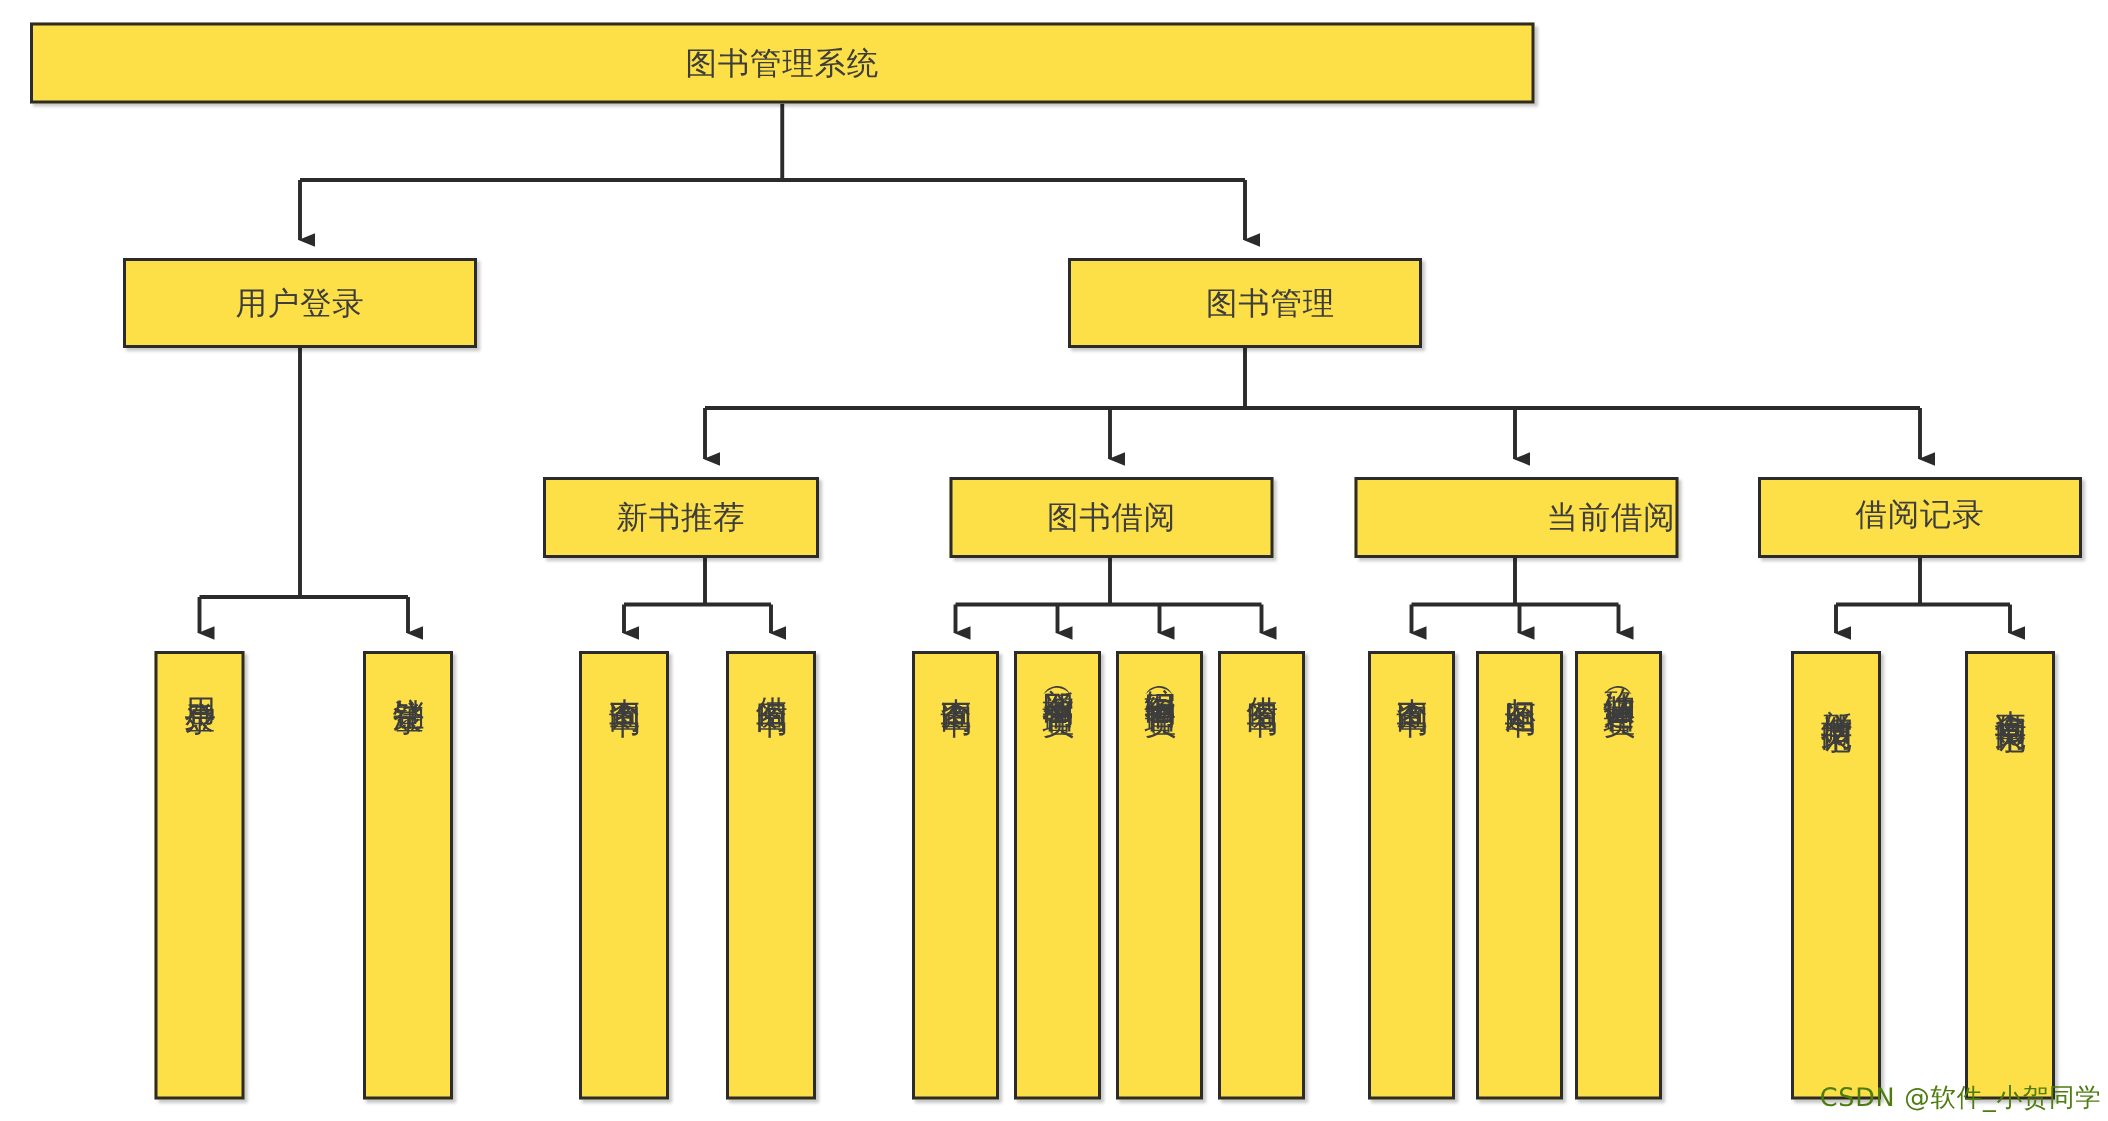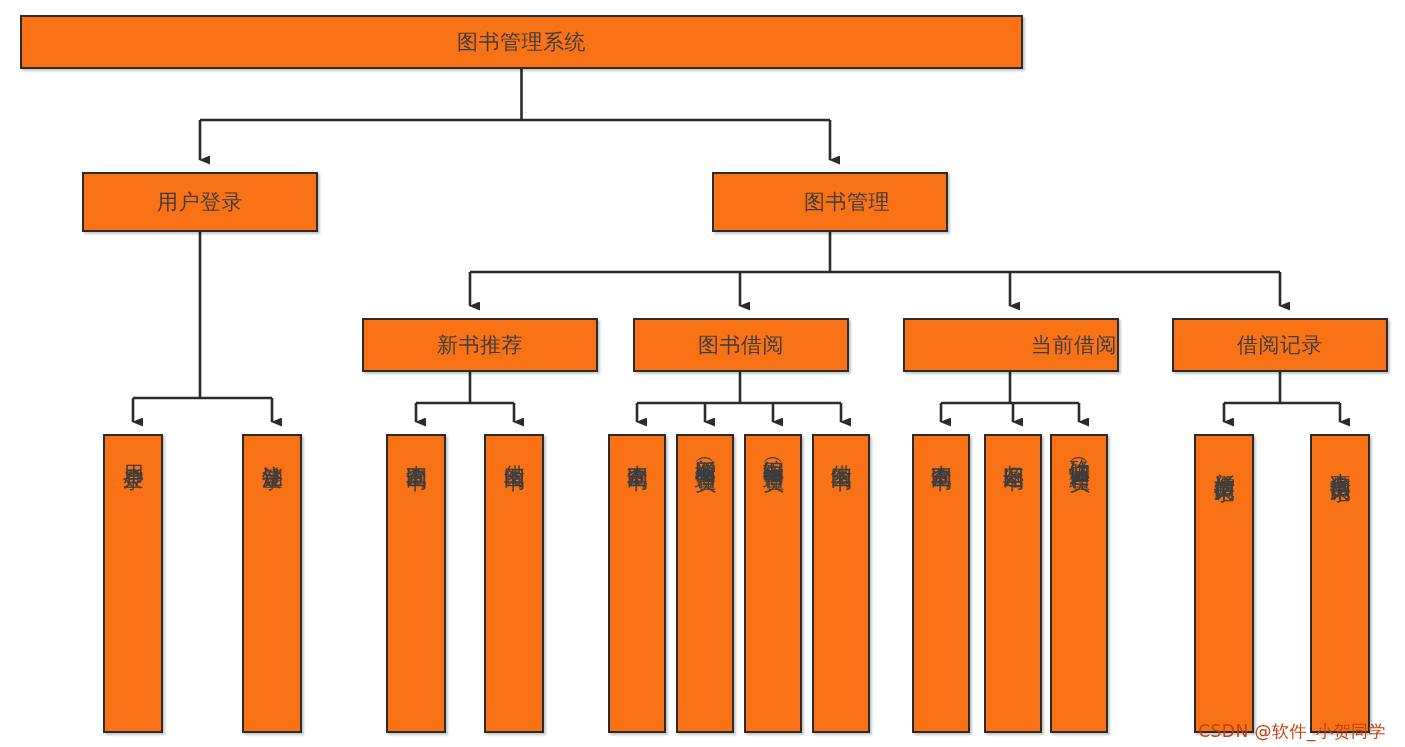--- a/index.html
+++ b/index.html
@@ -17,21 +17,21 @@
   #diagram-root {
     position: absolute;
     left: 0;
     top: 0;
     width: 1405px;
     height: 747px;
   }
   .node-box {
     position: absolute;
     box-sizing: border-box;
-    background: #f97316;
+    background: #fde047;
     border: 2px solid #2b2b2b;
     display: flex;
     align-items: center;
     justify-content: center;
     box-shadow: 2px 2px 2px rgba(0,0,0,0.22);
   }
   .node-label-h {
     font-size: 21px;
     color: #3d3d3d;
     letter-spacing: 0.5px;
@@ -61,24 +61,24 @@
   #edge-layer {
     position: absolute;
     left: 0;
     top: 0;
     width: 1405px;
     height: 747px;
     pointer-events: none;
   }
   #watermark {
     position: absolute;
-    right: 19px;
+    right: 4px;
     bottom: 4px;
     font-size: 17px;
-    color: #c2410c;
+    color: #4d7c0f;
     white-space: nowrap;
     letter-spacing: 0.5px;
   }
 </style>
 </head>
 <body>
 
 <div id="diagram-root">
 
   <svg id="edge-layer" viewBox="0 0 1405 747" width="1405" height="747" xmlns="http://www.w3.org/2000/svg">
@@ -135,30 +135,30 @@
     <span class="node-label-h">图书管理系统</span>
   </div>
 
   <div class="node-box" style="left:82px; top:172px; width:236px; height:60px;">
     <span class="node-label-h">用户登录</span>
   </div>
   <div class="node-box" style="left:712px; top:172px; width:236px; height:60px;padding-left:34px;">
     <span class="node-label-h">图书管理</span>
   </div>
 
-  <div class="node-box" style="left:362px; top:318px; width:236px; height:54px;">
+  <div class="node-box" style="left:362px; top:318px; width:184px; height:54px;">
     <span class="node-label-h">新书推荐</span>
   </div>
   <div class="node-box" style="left:633px; top:318px; width:216px; height:54px;">
     <span class="node-label-h">图书借阅</span>
   </div>
   <div class="node-box" style="left:903px; top:318px; width:216px; height:54px;justify-content:flex-end;">
     <span class="node-label-h">当前借阅</span>
   </div>
-  <div class="node-box" style="left:1172px; top:318px; width:216px; height:54px;">
+  <div class="node-box" style="left:1172px; top:318px; width:216px; height:54px;font-family:Liberation Mono, monospace;">
     <span class="node-label-h">借阅记录</span>
   </div>
 
   <div class="node-box vertical" style="left:103px; top:434px; width:60px; height:299px;">
     <span class="vwrap">
         <span class="node-label-v">用户登录</span>
       </span>
   </div>
   <div class="node-box vertical" style="left:242px; top:434px; width:60px; height:299px;">
     <span class="vwrap">

